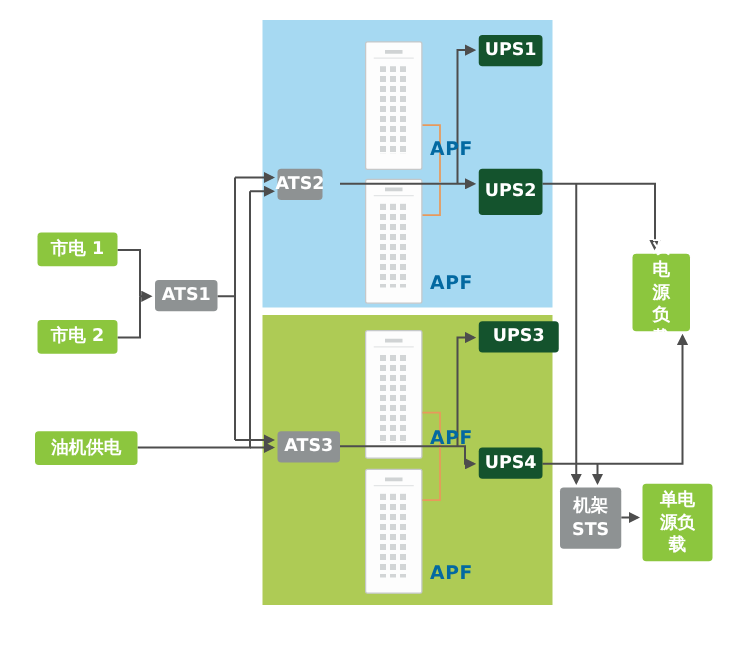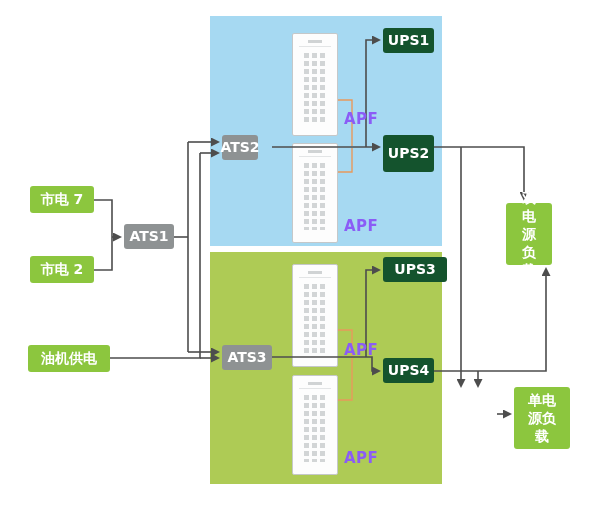--- a/index.html
+++ b/index.html
@@ -15,21 +15,21 @@
 
   .node { position:absolute; z-index:3; display:flex; align-items:center; justify-content:center;
           color:#ffffff; font-weight:bold; font-size:14px; border-radius:3px;
           text-align:center; line-height:1.3; }
   .n-green { background:#8CC63E; }
   .n-gray  { background:#8E9293; }
   .n-blue  { background:#14532d; }
   .nowrap  { white-space:nowrap; }
   .wrap    { word-break:break-all; }
 
-  .apf-label { position:absolute; z-index:3; color:#8b5cf6; font-weight:bold;
+  .apf-label { position:absolute; z-index:3; color:#0369a1; font-weight:bold;
                font-size:15px; letter-spacing:0.5px; }
 
   .cab { position:absolute; z-index:1; width:46px; background:#fdfdfd;
          border:1px solid #c5c8c9; border-radius:2px; }
   .cab-head { position:absolute; left:6px; right:6px; top:4px; height:9px;
               border-bottom:1px solid #e3e5e6; }
   .cab-head::before { content:""; position:absolute; left:50%; top:2px; width:14px; height:3px;
                       margin-left:-7px; background:#d0d3d4; }
   .cab-grid { position:absolute; left:11px; right:11px; top:19px; bottom:12px;
               background-image:
@@ -97,34 +97,35 @@
       <path d="M497 414 H510" marker-end="url(#arw)"></path>
     </g>
     <g stroke="#E8995C" stroke-width="1.4" fill="none">
       <path d="M338 100 H352 V146"></path>
       <path d="M338 172 H352 V148"></path>
       <path d="M338 330 H352 V356"></path>
       <path d="M338 400 H352 V358"></path>
     </g>
   </svg>
 
-  <div class="node n-green nowrap" style="left:30px;top:186px;width:64px;height:27px">市电 7</div>
+  <div class="node n-green nowrap" style="left:30px;top:186px;width:64px;height:27px">市电 1</div>
   <div class="node n-green nowrap" style="left:30px;top:256px;width:64px;height:27px">市电 2</div>
   <div class="node n-green nowrap" style="left:28px;top:345px;width:82px;height:27px">油机供电</div>
 
   <div class="node n-gray nowrap" style="left:124px;top:224px;width:50px;height:25px">ATS1</div>
   <div class="node n-gray nowrap" style="left:222px;top:135px;width:36px;height:25px">ATS2</div>
   <div class="node n-gray nowrap" style="left:222px;top:345px;width:50px;height:25px">ATS3</div>
 
   <div class="node n-blue nowrap" style="left:383px;top:28px;width:51px;height:25px">UPS1</div>
   <div class="node n-blue nowrap" style="left:383px;top:135px;width:51px;height:37px">UPS2</div>
   <div class="node n-blue nowrap" style="left:383px;top:257px;width:64px;height:25px">UPS3</div>
   <div class="node n-blue nowrap" style="left:383px;top:358px;width:51px;height:25px">UPS4</div>
 
   <span class="apf-label" style="left:344px;top:110px">APF</span>
   <span class="apf-label" style="left:344px;top:217px">APF</span>
   <span class="apf-label" style="left:344px;top:341px">APF</span>
   <span class="apf-label" style="left:344px;top:449px">APF</span>
 
   <div class="node n-green wrap" style="left:506px;top:203px;width:46px;height:62px;padding:0 14px">双电源负载</div>
+  <div class="node n-gray wrap" style="left:448px;top:390px;width:49px;height:49px;padding:0 9px">机架STS</div>
   <div class="node n-green wrap" style="left:514px;top:387px;width:56px;height:62px;padding:0 13px">单电源负载</div>
 
 </div>
 
 </body></html>

